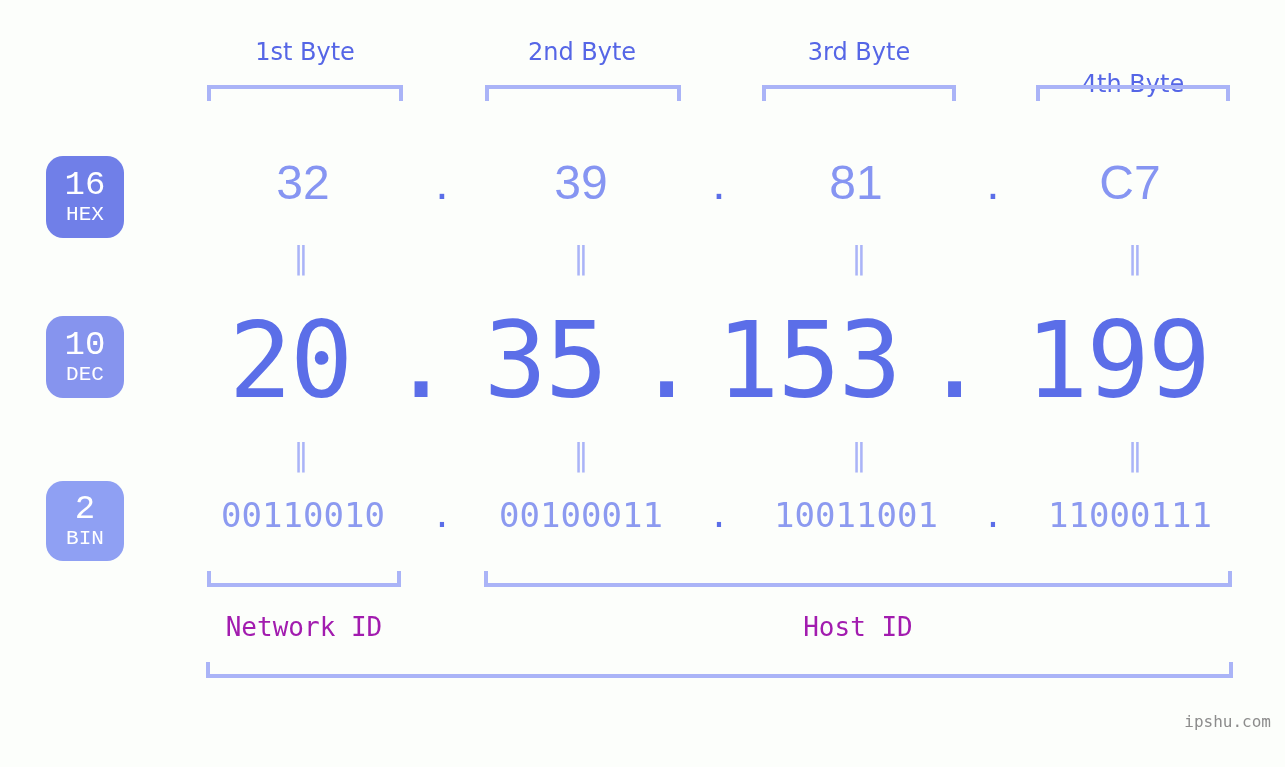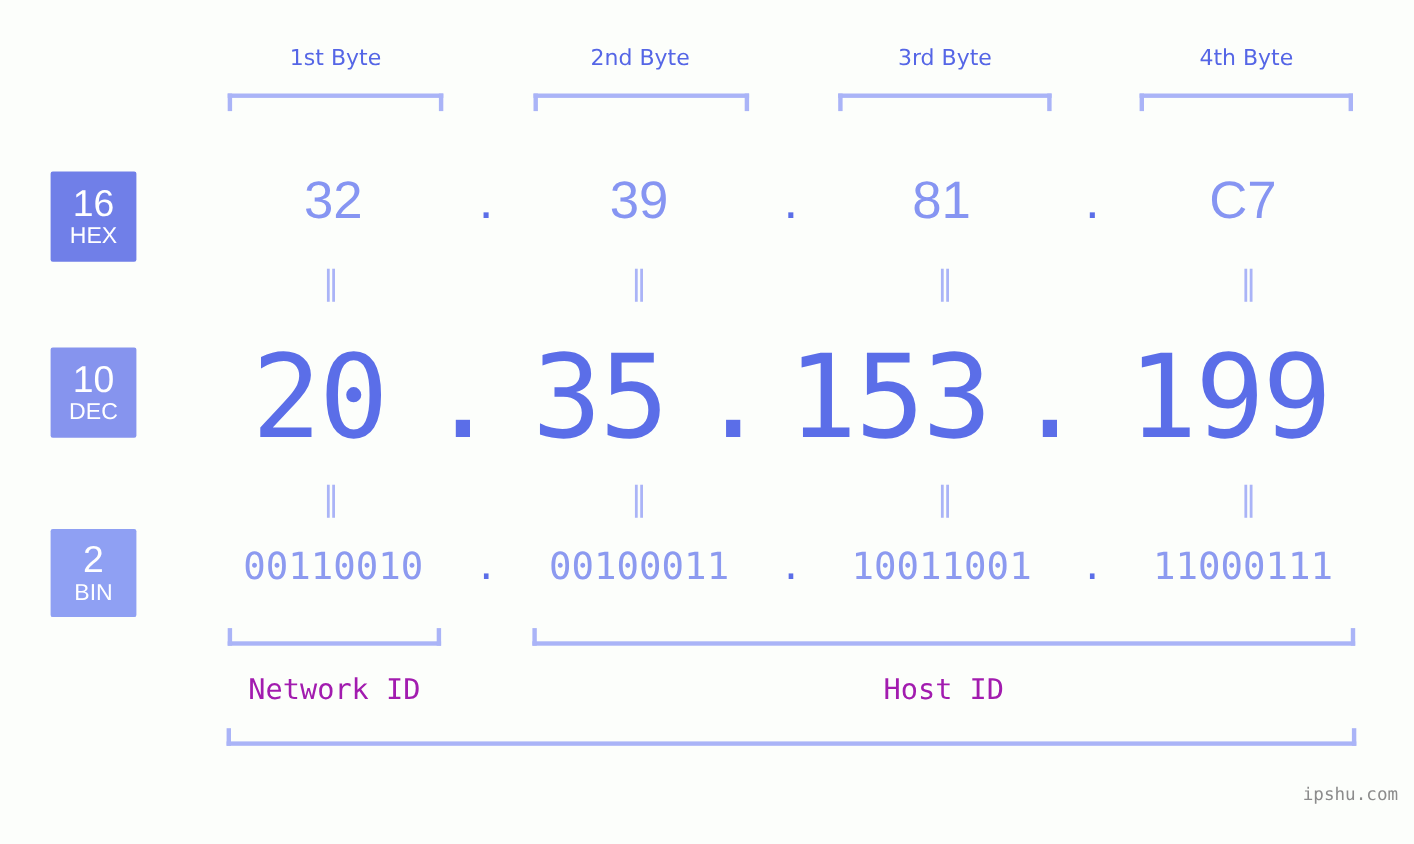--- a/index.html
+++ b/index.html
@@ -21,21 +21,21 @@
     height: 767px;
   }
 
   
   .byte-label {
     position: absolute;
     top: 33px;
     height: 38px;
     line-height: 38px;
     text-align: center;
-    font-size: 20px;
+    font-size: 24px;
     color: #5566e6;
     font-family: "DejaVu Sans", sans-serif;
     white-space: nowrap;
   }
 
   
   .bracket-top {
     position: absolute;
     top: 85px;
     height: 16px;
@@ -53,24 +53,24 @@
     border-left: 4px solid #aab4f7;
     border-right: 4px solid #aab4f7;
     box-sizing: border-box;
   }
 
   
   .badge {
     position: absolute;
     left: 46px;
     width: 78px;
-    border-radius: 2px;
+    border-radius: 17px;
     color: #ffffff;
     text-align: center;
-    font-family: Liberation Sans, sans-serif;
+    font-family: Liberation Mono, monospace;
     display: flex;
     flex-direction: column;
     align-items: center;
     justify-content: center;
   }
   .badge .b-num {
     font-size: 34px;
     line-height: 34px;
     font-weight: 400;
   }
@@ -183,21 +183,21 @@
   }
 </style>
 </head>
 <body>
 
 <div class="stage">
 
   <div class="byte-label" style="left:205px;width:200px;">1st Byte</div>
   <div class="byte-label" style="left:484px;width:196px;">2nd Byte</div>
   <div class="byte-label" style="left:761px;width:196px;">3rd Byte</div>
-  <div class="byte-label" style="left:1035px;width:196px;">4th Byte</div>
+  <div class="byte-label" style="left:1035px;width:196px;margin-top:32px;">4th Byte</div>
 
   <div class="bracket-top" style="left:207px;width:196px;"></div>
   <div class="bracket-top" style="left:485px;width:196px;"></div>
   <div class="bracket-top" style="left:762px;width:194px;"></div>
   <div class="bracket-top" style="left:1036px;width:194px;"></div>
 
   <div class="badge" id="badge-hex">
     <span class="b-num">16</span>
     <span class="b-name">HEX</span>
   </div>

